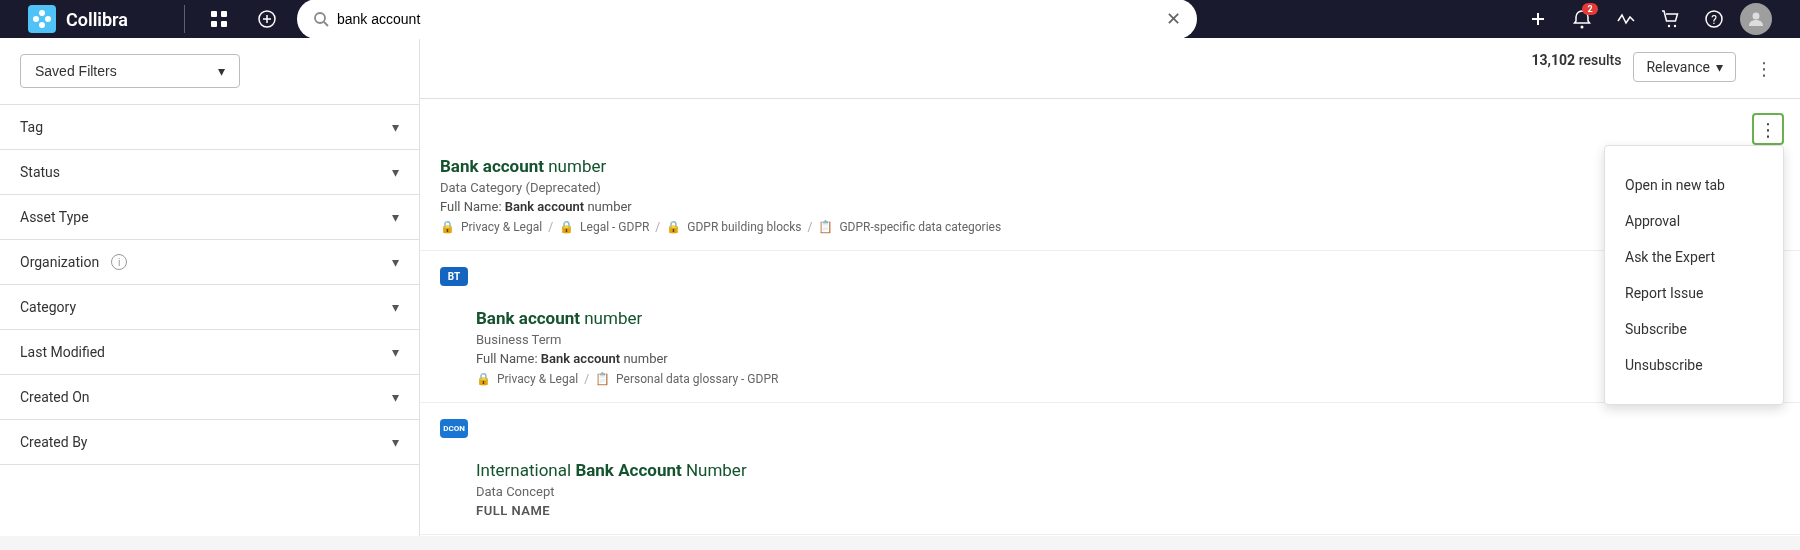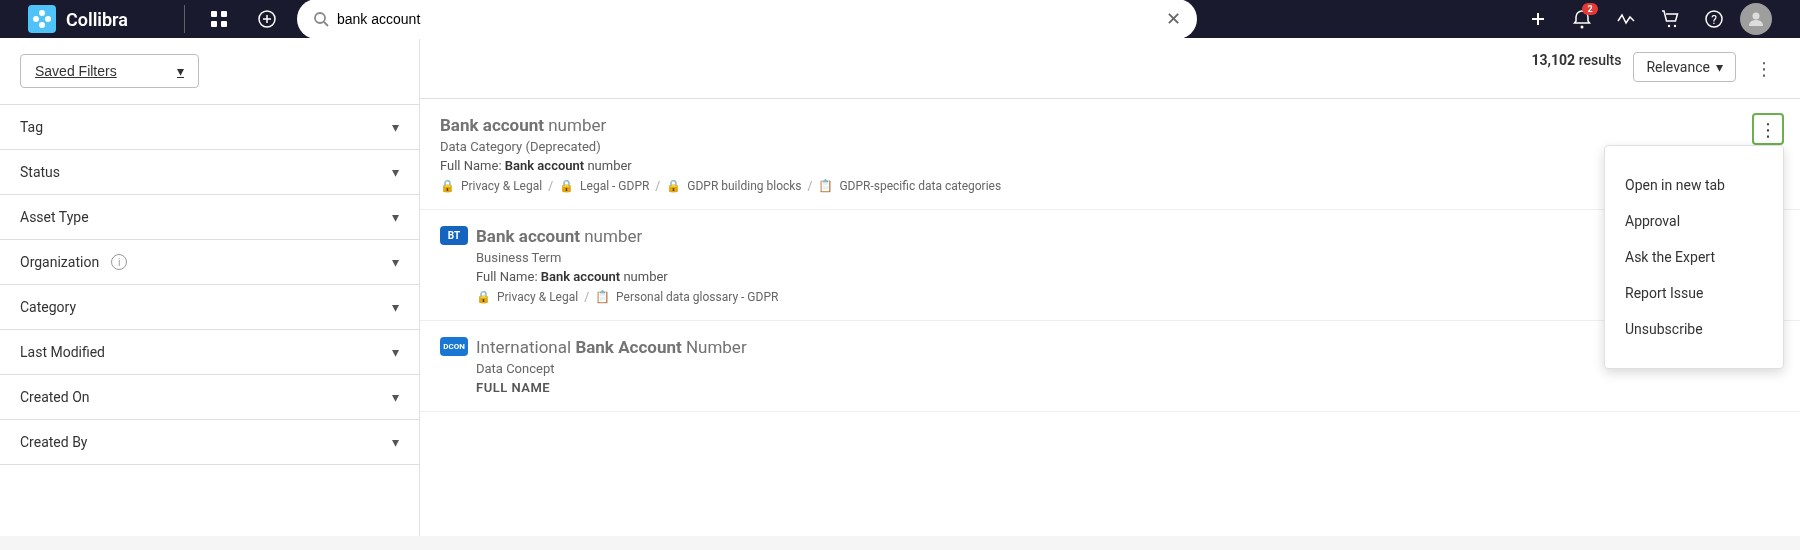--- a/index.html
+++ b/index.html
@@ -134,26 +134,25 @@
       padding: 16px 20px;
       border-bottom: 1px solid #e0e0e0;
     }
     .saved-filters-btn {
       display: flex;
       align-items: center;
       justify-content: space-between;
       border: 1px solid #bdbdbd;
       border-radius: 4px;
       padding: 8px 14px;
-      width: 179px;
+      width: 220px;
       cursor: pointer;
       font-size: 14px;
       color: #333;
       background: white;
-      text-decoration: underline;
     }
     .filter-item {
       display: flex;
       align-items: center;
       justify-content: space-between;
       padding: 14px 20px;
       border-bottom: 1px solid #e0e0e0;
       cursor: pointer;
       font-size: 14px;
       color: #333;
@@ -226,23 +225,24 @@
 
     
     .result-item {
       padding: 16px 20px;
       border-bottom: 1px solid #eeeeee;
       position: relative;
     }
     .result-title {
       font-size: 17px;
       font-weight: 400;
-      color: #737373;
+      color: #14532d;
       margin-bottom: 4px;
       cursor: pointer;
+      margin-top: 41px;
     }
     .result-title strong { font-weight: 700; }
     .result-type {
       font-size: 13px;
       color: #666;
       margin-bottom: 4px;
     }
     .result-fullname {
       font-size: 13px;
       color: #555;
@@ -503,20 +503,21 @@
         <span class="path-icon">📋</span>
         <span>GDPR-specific data categories</span>
       </div>
 
       <div class="kebab-btn">⋮</div>
       <div class="context-menu">
         <div class="context-menu-item">Open in new tab</div>
         <div class="context-menu-item">Approval</div>
         <div class="context-menu-item">Ask the Expert</div>
         <div class="context-menu-item">Report Issue</div>
+        <div class="context-menu-item">Subscribe</div>
         <div class="context-menu-item">Unsubscribe</div>
       </div>
     </div>
 
     <div class="result-item">
       <div class="result-item-header">
         <span class="result-badge badge-bt">BT</span>
         <div>
           <div class="result-title">
             <strong>Bank account</strong><span> number</span>

